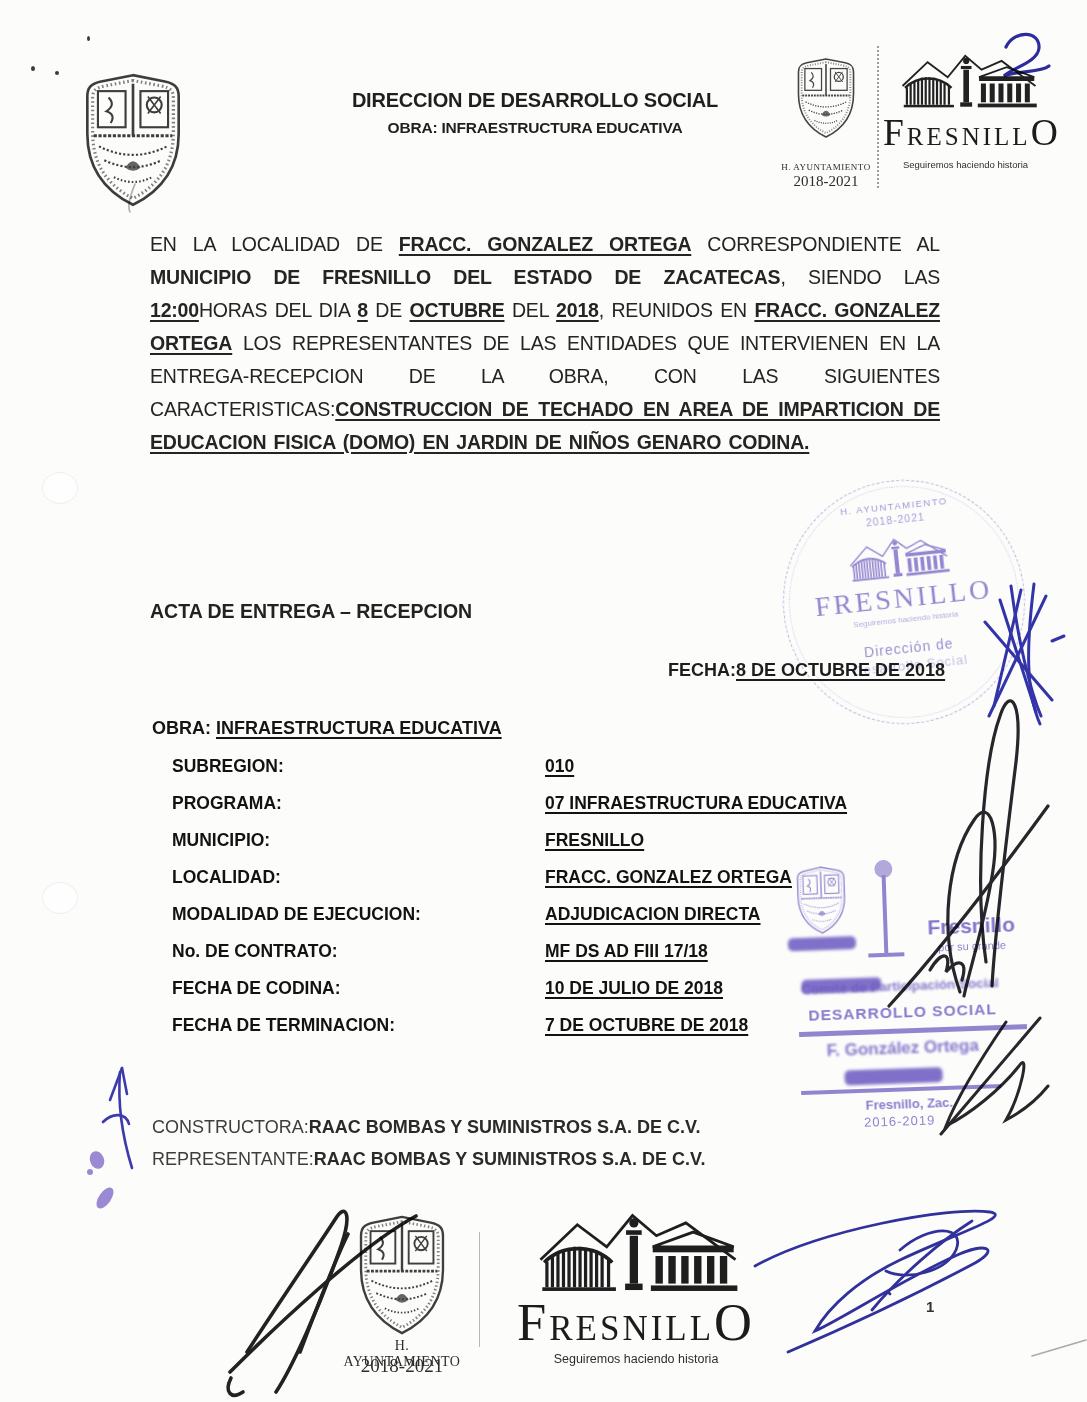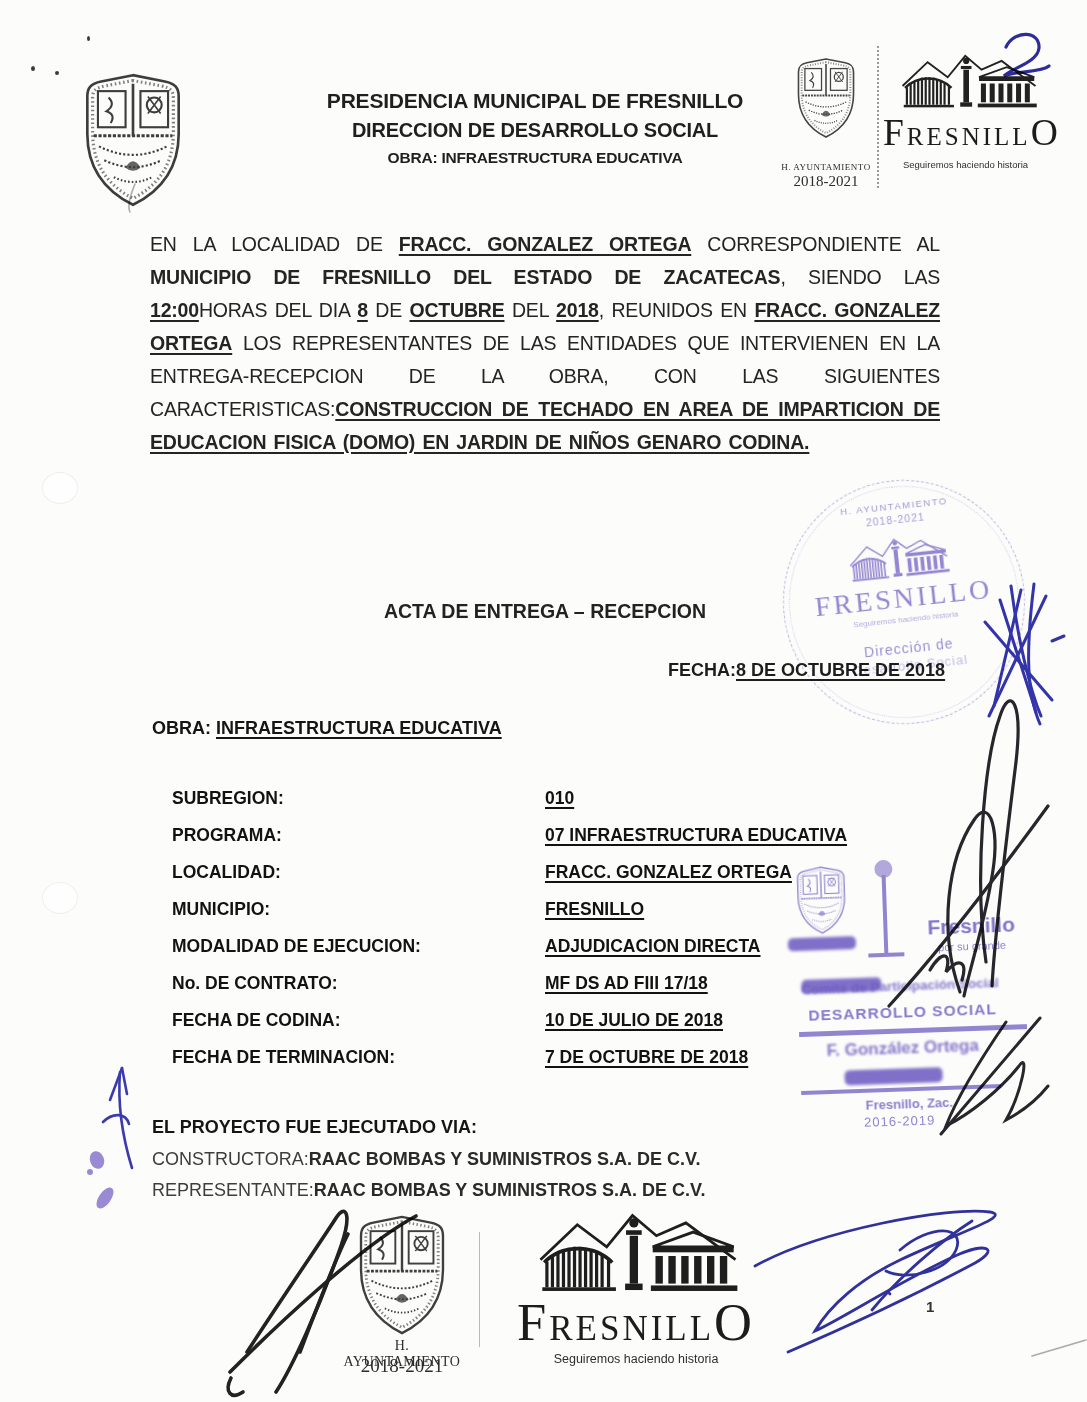--- a/index.html
+++ b/index.html
@@ -22,25 +22,25 @@
   .wordmark{color:#1c1c1c;letter-spacing:3px;text-align:center;line-height:1;}
   .wordmark .cap{font-size:1.5em;}
   .tagline{text-align:center;color:#2e2e2e;}
   .vdots{border-left:2px dotted #9a9a9a;width:0;}
   .vline{border-left:1.5px solid #b9b9b9;width:0;}
   
   .intro{left:150px;top:228px;width:790px;font-size:19.5px;line-height:33px;
          text-align:justify;letter-spacing:-0.2px;word-spacing:2px;color:#242424;}
   .para2{left:155px;top:514px;width:790px;font-size:18.5px;line-height:32px;
          color:#414141;letter-spacing:-0.2px;word-spacing:2px;}
-  .acta-title{left:150px;top:600px;width:790px;text-align:center;
+  .acta-title{left:150px;top:600px;width:790px;text-align:left;
          font-size:19.5px;font-weight:bold;color:#222;}
   .fecha-line{left:668px;top:660px;font-size:18px;font-weight:bold;color:#1d1d1d;}
   .obra-line{left:152px;top:718px;font-size:18px;font-weight:bold;color:#151515;}
-  .fields{left:172px;top:748px;width:780px;font-size:17.5px;color:#121212;margin-top:32px;}
+  .fields{left:172px;top:748px;width:780px;font-size:17.5px;color:#121212;}
   .frow{height:37px;line-height:37px;white-space:nowrap;}
   .flabel{display:inline-block;width:373px;font-weight:bold;}
   .fvalue{font-weight:bold;}
   .ejecutado{left:152px;top:1112px;font-size:18px;line-height:31.5px;color:#2a2a2a;}
   .ej-head{font-weight:bold;color:#151515;}
   .ej-label{color:#3d3d3d;}
   .page-num{left:926px;top:1298px;font-size:15px;font-weight:bold;color:#333;}
   
   .stamp{color:#7a68c8;mix-blend-mode:multiply;}
   .stamp-circ{left:783px;top:480px;width:242px;height:244px;transform:rotate(-6deg);
@@ -118,21 +118,20 @@
   <div class="hole" style="left:42px;top:882px;"></div>
   <div class="dot" style="left:31px;top:66px;width:4px;height:5px;"></div>
   <div class="dot" style="left:55px;top:71px;width:4px;height:4px;"></div>
   <div class="dot" style="left:87px;top:36px;width:3px;height:5px;"></div>
 
   <svg class="abs" style="left:62px;top:72px;color:#3d3d3d;filter:blur(.3px);" width="142" height="136" viewBox="0 0 100 128">
     <use href="#seal"></use>
   </svg>
 
   <div class="abs header-block">
-    <div class="header-l1">PRESIDENCIA MUNICIPAL DE FRESNILLO</div>
     <div class="header-l2">DIRECCION DE DESARROLLO SOCIAL</div>
     <div class="header-l3">OBRA: INFRAESTRUCTURA EDUCATIVA</div>
   </div>
 
   <svg class="abs" style="left:794px;top:40px;color:#444;" width="64" height="116" viewBox="0 0 100 128">
     <use href="#seal"></use>
   </svg>
   <div class="abs seal-caption serif" style="left:778px;top:162px;width:96px;">H. AYUNTAMIENTO</div>
   <div class="abs seal-years serif" style="left:778px;top:173px;width:96px;">2018-2021</div>
 
@@ -157,30 +156,29 @@
     <span>FECHA:</span><span class="u">8 DE OCTUBRE DE 2018</span>
   </div>
 
   <div class="abs obra-line">
     <span>OBRA: </span><span class="u">INFRAESTRUCTURA EDUCATIVA</span>
   </div>
 
   <div class="abs fields">
     <div class="frow"><span class="flabel">SUBREGION:</span><span class="fvalue u">010</span></div>
     <div class="frow"><span class="flabel">PROGRAMA:</span><span class="fvalue u">07 INFRAESTRUCTURA EDUCATIVA</span></div>
+    <div class="frow"><span class="flabel">MUNICIPIO:</span><span class="fvalue u">FRESNILLO</span></div>
     <div class="frow"><span class="flabel">LOCALIDAD:</span><span class="fvalue u">FRACC. GONZALEZ ORTEGA</span></div>
-    <div class="frow"><span class="flabel">MUNICIPIO:</span><span class="fvalue u">FRESNILLO</span></div>
     <div class="frow"><span class="flabel">MODALIDAD DE EJECUCION:</span><span class="fvalue u">ADJUDICACION DIRECTA</span></div>
     <div class="frow"><span class="flabel">No. DE CONTRATO:</span><span class="fvalue u">MF DS AD FIII 17/18</span></div>
     <div class="frow"><span class="flabel">FECHA DE CODINA:</span><span class="fvalue u">10 DE JULIO DE 2018</span></div>
     <div class="frow"><span class="flabel">FECHA DE TERMINACION:</span><span class="fvalue u">7 DE OCTUBRE DE 2018</span></div>
   </div>
 
   <div class="abs ejecutado">
-    <div class="ej-head">EL PROYECTO FUE EJECUTADO VIA:</div>
     <div><span class="ej-label">CONSTRUCTORA:</span><span class="b">RAAC BOMBAS Y SUMINISTROS S.A. DE C.V.</span></div>
     <div><span class="ej-label">REPRESENTANTE:</span><span class="b">RAAC BOMBAS Y SUMINISTROS S.A. DE C.V.</span></div>
   </div>
 
   <div class="abs stamp stamp-circ">
     <div class="ring"></div>
     <div class="ring2"></div>
     <div class="sc-t" style="top:20px;font-size:9.5px;letter-spacing:1.5px;opacity:.75;">H. AYUNTAMIENTO</div>
     <div class="sc-t" style="top:33px;font-size:10.5px;letter-spacing:1px;opacity:.7;">2018-2021</div>
     <svg class="abs" style="left:60px;top:56px;color:#7a68c8;opacity:.85;" width="120" height="46" viewBox="0 0 220 100">

